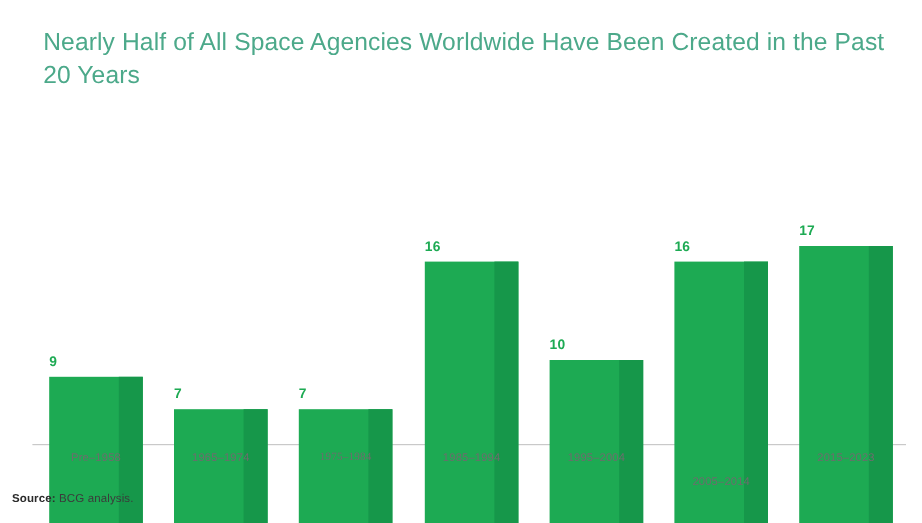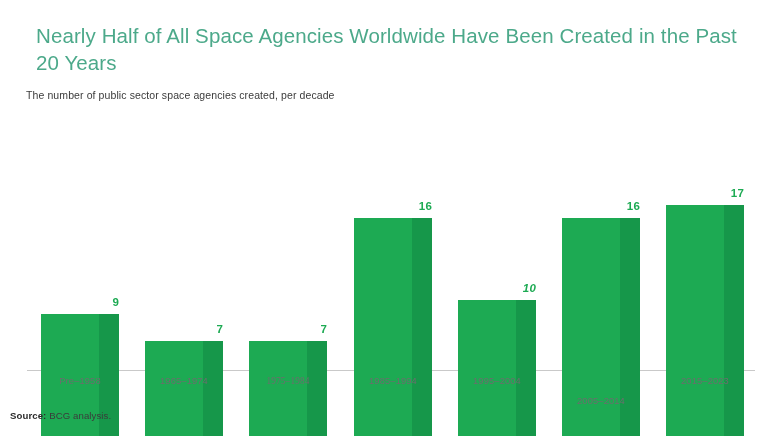--- a/index.html
+++ b/index.html
@@ -85,21 +85,21 @@
     top: 0;
     bottom: 0;
     width: 20px;
     background: #16974A;
   }
 
   .bar-value {
     position: absolute;
     left: 0;
     width: 78px;
-    text-align: right;
+    text-align: left;
     font-size: 11.5px;
     font-weight: 700;
     color: #1DAA53;
     letter-spacing: 0.2px;
   }
 
   .cat-label {
     position: absolute;
     top: 376px;
     width: 110px;
@@ -128,21 +128,20 @@
     font-weight: 400;
   }
 </style>
 </head>
 <body>
 
 <div class="page">
 
   <h1 class="title">Nearly Half of All Space Agencies Worldwide Have Been Created in the Past 20 Years</h1>
 
-  <div class="subtitle">The number of public sector space agencies created, per decade</div>
 
   <div class="plot">
     <div class="axis-line"></div>
     <div id="bars-container">
         <div class="bar-group" style="left: 41px; height: 370px;">
           <div class="bar" style="height: 122.4px;">
             <div class="bar-shade"></div>
           </div>
           <div class="bar-value" style="bottom: 128.4px;">9</div>
         </div>
@@ -157,21 +156,21 @@
             <div class="bar-shade"></div>
           </div>
           <div class="bar-value" style="bottom: 101.2px;">7</div>
         </div>
         <div class="bar-group" style="left: 354px; height: 370px;">
           <div class="bar" style="height: 217.6px;">
             <div class="bar-shade"></div>
           </div>
           <div class="bar-value" style="bottom: 223.6px;">16</div>
         </div>
-        <div class="bar-group" style="left: 458px; height: 370px; font-style: italic;">
+        <div class="bar-group" style="left: 458px; height: 370px;">
           <div class="bar" style="height: 136px;">
             <div class="bar-shade"></div>
           </div>
           <div class="bar-value" style="bottom: 142px;">10</div>
         </div>
         <div class="bar-group" style="left: 562px; height: 370px;">
           <div class="bar" style="height: 217.6px;">
             <div class="bar-shade"></div>
           </div>
           <div class="bar-value" style="bottom: 223.6px;">16</div>

